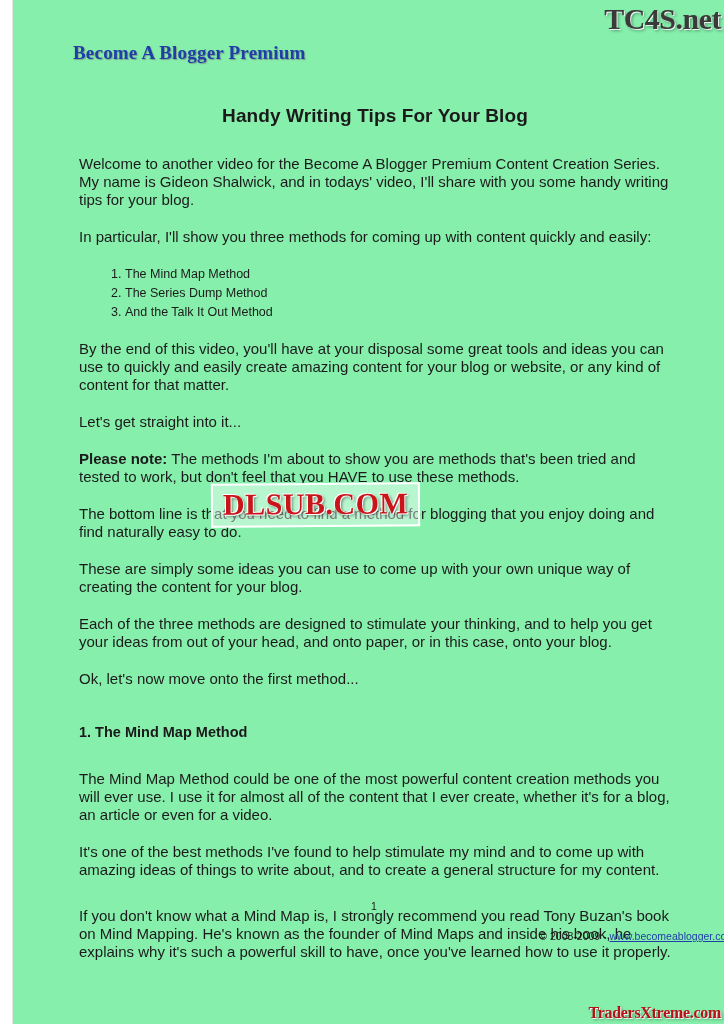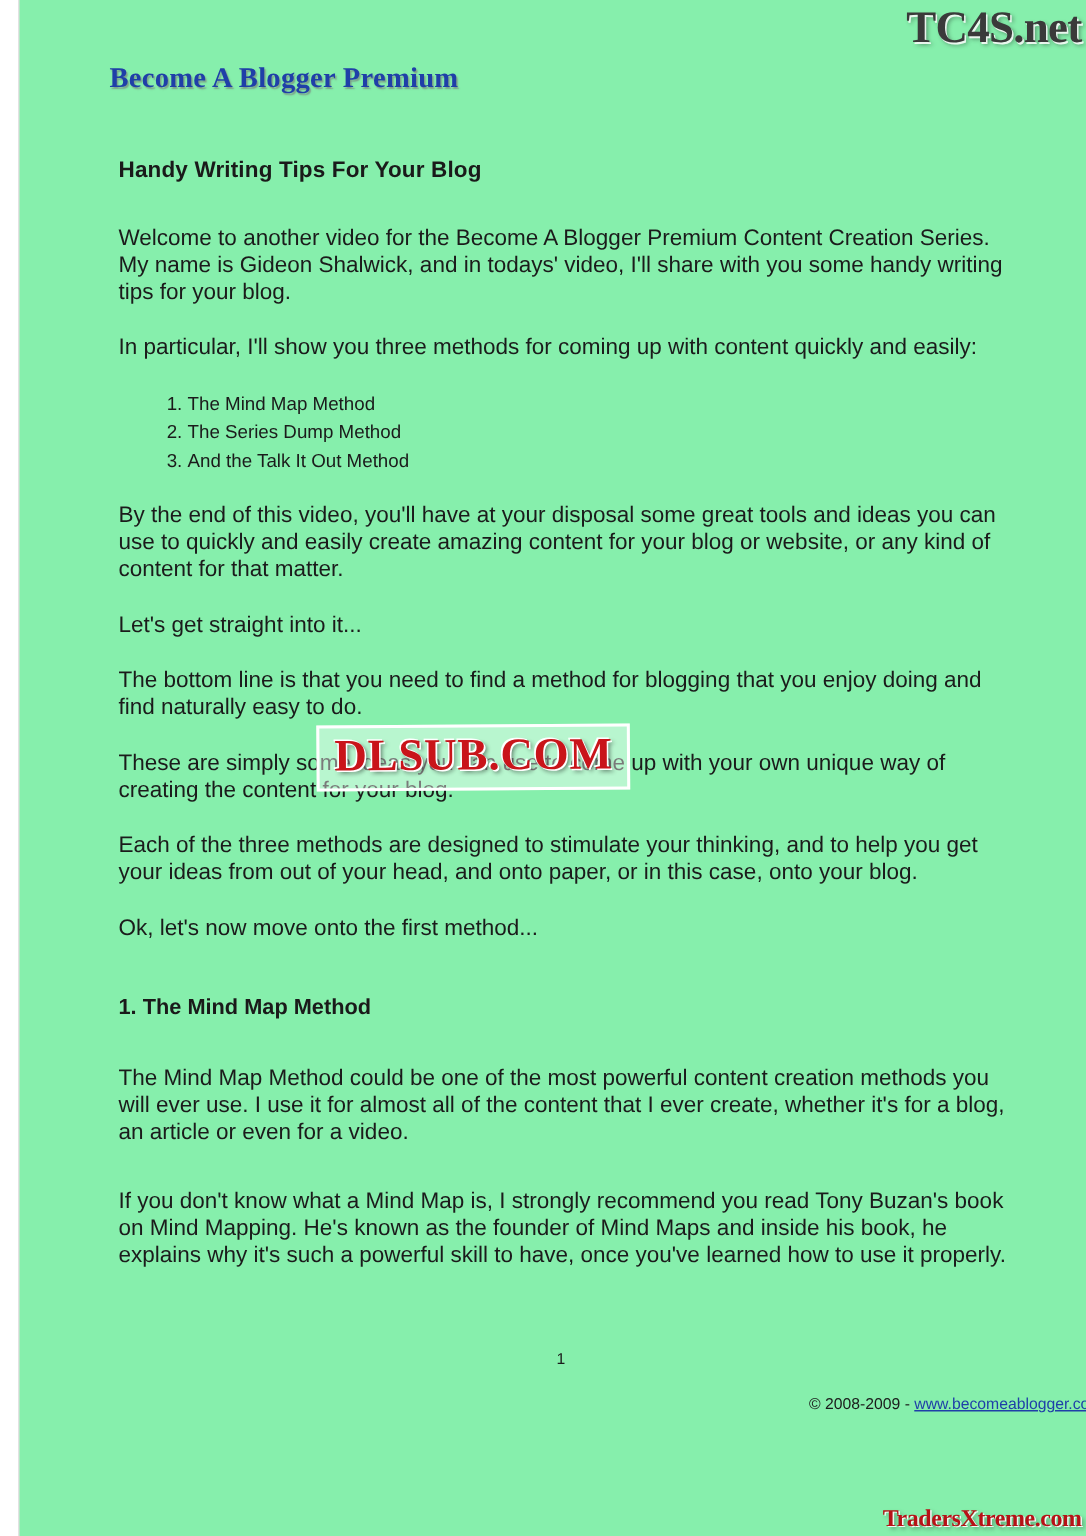--- a/index.html
+++ b/index.html
@@ -61,25 +61,26 @@
 
   
   .content {
     position: absolute;
     left: 66px;
     top: 105px;
     width: 592px;
   }
 
   h1.doc-title {
-    font-size: 15px;
+    font-size: 19px;
     font-weight: bold;
     color: #1a1a1a;
     margin: 0 0 28px 0;
     letter-spacing: 0.1px;
+    text-align: center;
   }
 
   h2.section-title {
     font-size: 14.5px;
     font-weight: bold;
     color: #1a1a1a;
     margin: 36px 0 30px 0;
   }
 
   p.para {
@@ -178,33 +179,35 @@
     <ol class="method-list">
       <li>The Mind Map Method</li>
       <li>The Series Dump Method</li>
       <li>And the Talk It Out Method</li>
     </ol>
 
     <p class="para">By the end of this video, you'll have at your disposal some great tools and ideas you can use to quickly and easily create amazing content for your blog or website, or any kind of content for that matter.</p>
 
     <p class="para">Let's get straight into it...</p>
 
+    <p class="para"><span class="bold">Please note:</span><span> The methods I'm about to show you are methods that's been tried and tested to work, but don't feel that you HAVE to use these methods.</span></p>
 
     <p class="para">The bottom line is that you need to find a method for blogging that you enjoy doing and find naturally easy to do.</p>
 
     <p class="para">These are simply some ideas you can use to come up with your own unique way of creating the content for your blog.</p>
 
     <p class="para">Each of the three methods are designed to stimulate your thinking, and to help you get your ideas from out of your head, and onto paper, or in this case, onto your blog.</p>
 
     <p class="para">Ok, let's now move onto the first method...</p>
 
     <h2 class="section-title">1. The Mind Map Method</h2>
 
     <p class="para">The Mind Map Method could be one of the most powerful content creation methods you will ever use. I use it for almost all of the content that I ever create, whether it's for a blog, an article or even for a video.</p>
 
+    <p class="para">It's one of the best methods I've found to help stimulate my mind and to come up with amazing ideas of things to write about, and to create a general structure for my content.</p>
 
     <p class="para">If you don't know what a Mind Map is, I strongly recommend you read Tony Buzan's book on Mind Mapping. He's known as the founder of Mind Maps and inside his book, he explains why it's such a powerful skill to have, once you've learned how to use it properly.</p>
 
   </div>
 
   <div class="wm-center">DLSUB.COM</div>
 
   <div class="page-number">1</div>
 
   <div class="footer-credit">

